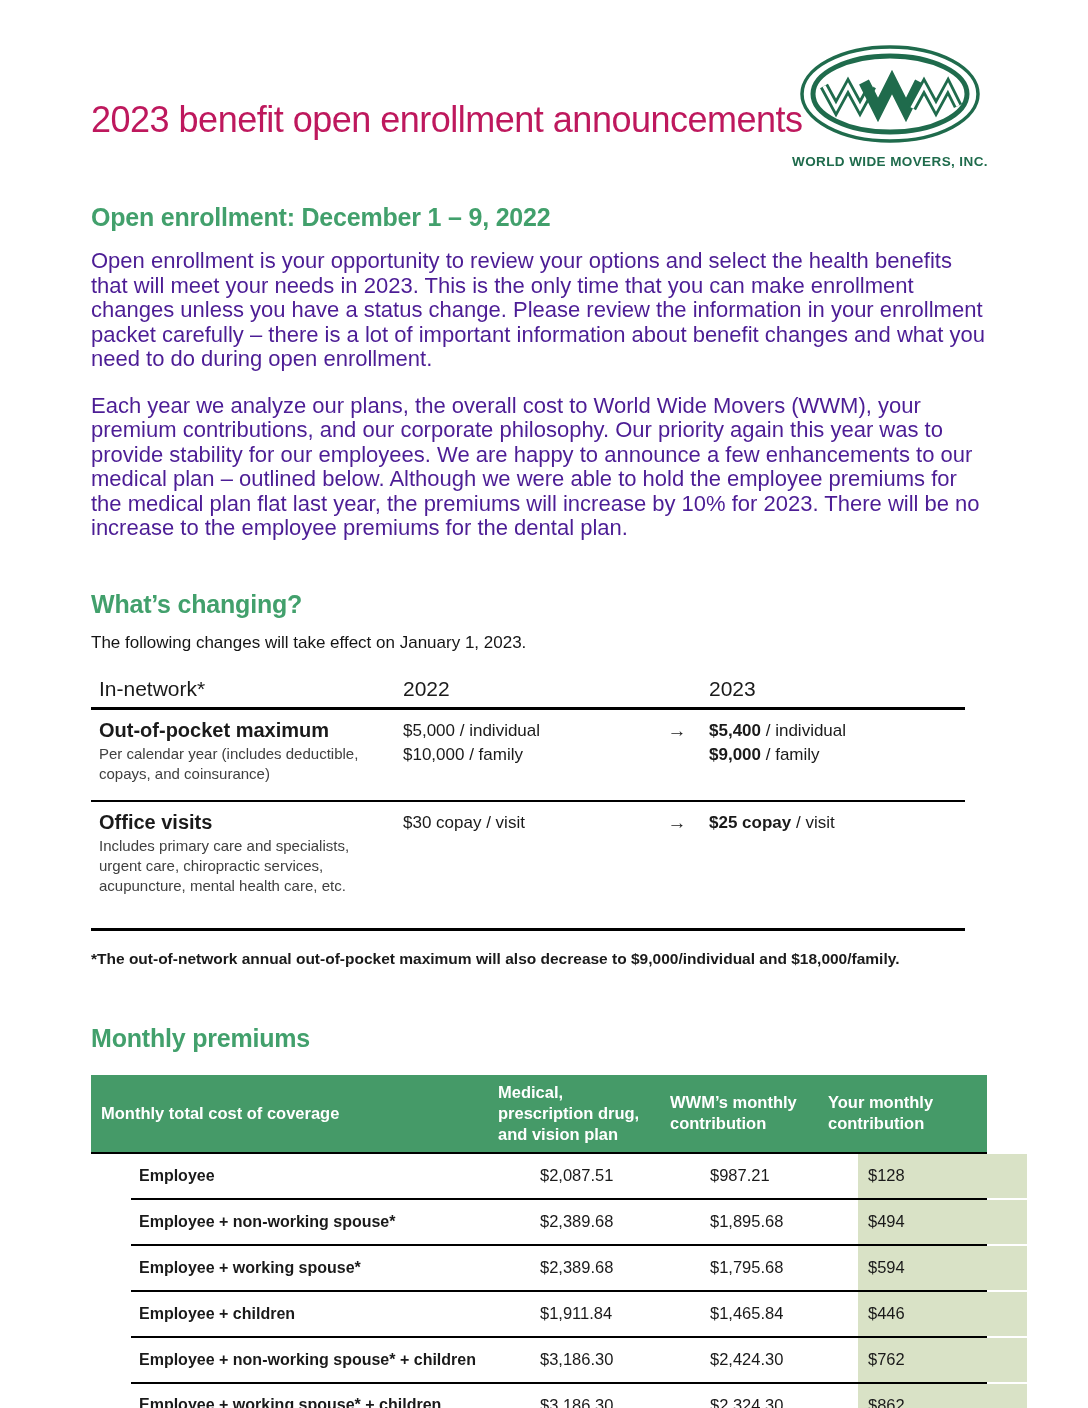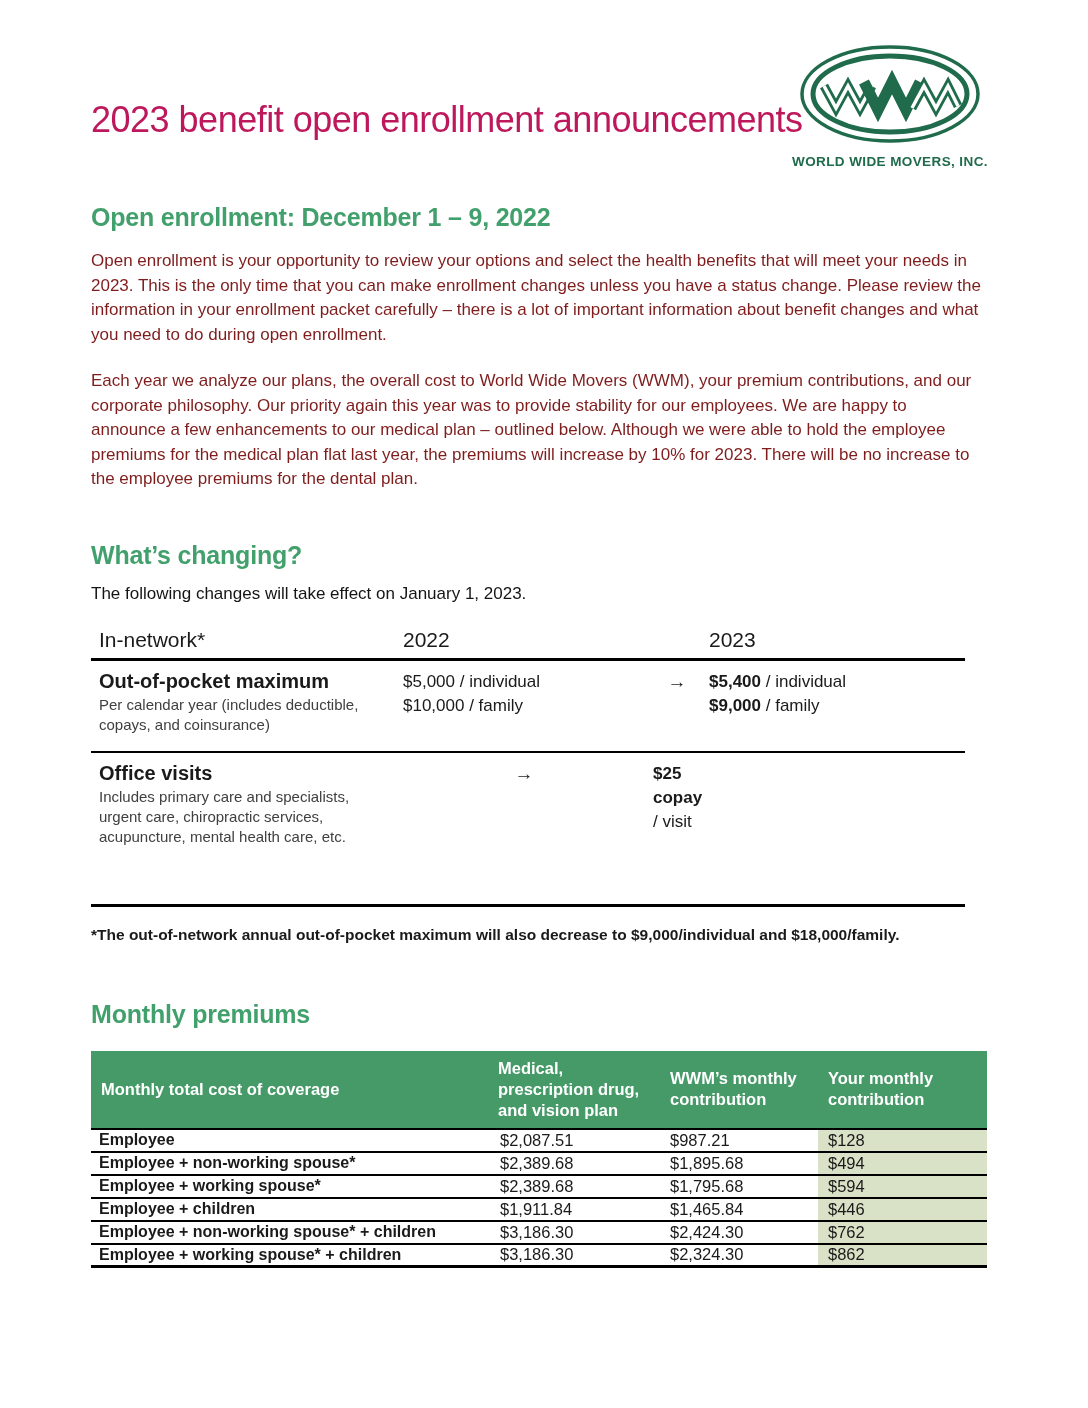--- a/index.html
+++ b/index.html
@@ -28,49 +28,49 @@
     font-size:36px; font-weight:400; line-height:48px;
     color:#be185d; letter-spacing:-0.5px;
   }
   .h2 {
     font-size:25px; font-weight:600; line-height:30px;
     color:#42a06c; letter-spacing:-0.2px;
   }
   .h2.open-enroll  { margin-top:58px; }
   .h2.changing     { margin-top:48px; }
   .h2.monthly      { margin-top:54px; }
-  .para { margin-top:17px; font-size:17px; line-height:24.5px; color:#7f1d1d; }
+  .para { margin-top:17px; font-size:22px; line-height:24.5px; color:#4c1d95; }
   .para.second { margin-top:22px; }
   .intro { margin-top:12px; font-size:17px; line-height:24px; color:#151515; }
 
   
   .t1 { margin-top:20px; width:874px; }
   .t1-grid { display:grid; grid-template-columns:304px 250px 56px 264px; }
   .t1-head { padding:2px 0 6px 0; border-bottom:3px solid #000; }
   .t1-head .hc { font-size:21px; font-weight:400; padding-left:8px; }
   .t1-row { border-bottom:2px solid #000; padding:9px 0 16px 0; }
-  .t1-row.last { border-bottom:3px solid #000; padding-bottom:57px; }
+  .t1-row.last { border-bottom:3px solid #000; padding-bottom:32px; }
   .t1-cell { padding-left:8px; font-size:17px; line-height:24px; }
   .t1-label { font-size:20px; font-weight:700; line-height:22px; }
   .t1-sub { font-size:15px; line-height:20px; margin-top:3px; color:#404040; }
   .t1-arrow { font-size:19px; font-weight:700; text-align:center; line-height:24px; }
   .t1-new b { font-weight:700; }
 
   .footnote { margin-top:18px; font-size:15.5px; font-weight:700; line-height:20px; }
 
   
   .t2 { margin-top:22px; width:896px; }
   .t2-grid { display:grid; grid-template-columns:399px 170px 158px 169px; }
   .t2-head { background:#459a68; color:#ffffff; border-bottom:2px solid #000; }
   .t2-head .hc {
     font-size:16.5px; font-weight:700; line-height:21px;
     padding:7px 6px 7px 10px; display:flex; align-items:center;
   }
   .t2-head .hc.first { padding-left:8px; }
-  .t2-row { border-bottom:2px solid #000; height:23px; }
+  .t2-row { border-bottom:2px solid #000; height:46px;margin-left:40px; }
   .t2-row.last { border-bottom:3px solid #000; }
   .t2-cell { display:flex; align-items:center; font-size:16.5px; padding-left:10px; }
   .t2-cell.label { font-weight:700; padding-left:8px; font-size:16px; }
   .t2-cell.your { background:#d9e2c6; }
 </style>
 </head>
 <body>
 
 <div class="page">
 
@@ -123,20 +123,23 @@
           <div><b>$5,400</b><span> / individual</span></div>
           <div><b>$9,000</b><span> / family</span></div>
         </div>
       </div>
 
       <div class="t1-grid t1-row last">
         <div class="t1-cell">
           <div class="t1-label">Office visits</div>
           <div class="t1-sub">Includes primary care and specialists, urgent care, chiropractic services, acupuncture, mental health care, etc.</div>
         </div>
+        <div class="t1-cell">
+          <div>$30 copay / visit</div>
+        </div>
         <div class="t1-cell t1-arrow">→</div>
         <div class="t1-cell t1-new">
           <div><b>$25 copay</b><span> / visit</span></div>
         </div>
       </div>
     </div>
 
     <div class="footnote">*The out-of-network annual out-of-pocket maximum will also decrease to $9,000/individual and $18,000/family.</div>
 
     <div class="h2 monthly">Monthly premiums</div>

